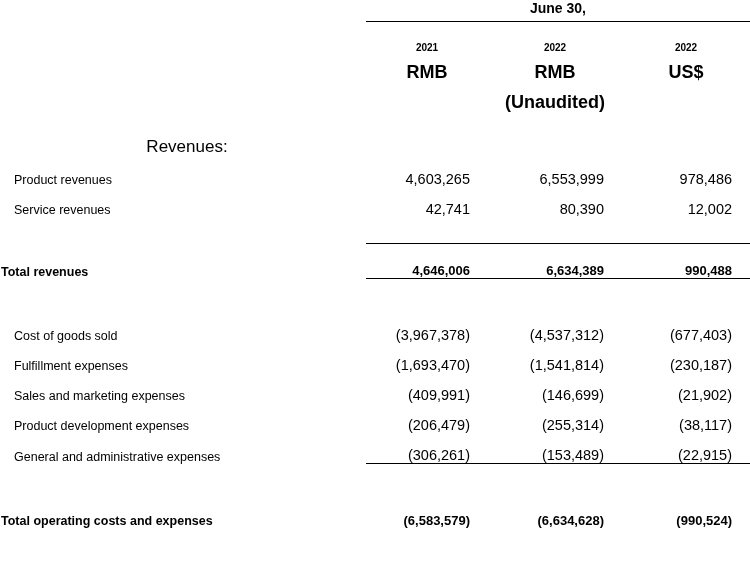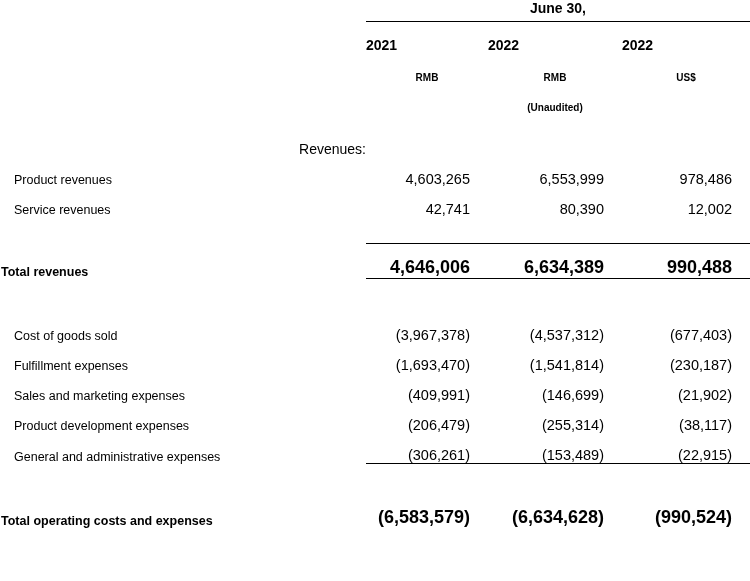--- a/index.html
+++ b/index.html
@@ -40,40 +40,40 @@
   .hdr-group {
     text-align: center;
     font-weight: bold;
     font-size: 14px;
     padding-bottom: 5px;
     border-bottom: 1.6px solid #000;
   }
   .hdr-spacer { border: 0; }
   .row-h td {
     height: 31px;
-    text-align: left;
-    font-weight: bold;
-    font-size: 14px;
+    text-align: center;
+    font-weight: bold;
+    font-size: 10px;
   }
   .row-h-sm td {
     height: 30px;
     text-align: center;
     font-weight: bold;
-    font-size: 10px;
+    font-size: 18px;
   }
   .lbl {
     text-align: left;
     padding-left: 8px;
     font-size: 12.5px;
     height: 30px;
   }
   .lbl-section {
-    text-align: right;
+    text-align: center;
     padding-left: 8px;
-    font-size: 14px;
+    font-size: 17px;
     height: 30px;
   }
   .lbl-indent {
     padding-left: 14px;
   }
   .lbl-total {
     text-align: left;
     padding-left: 1px;
     font-size: 12.5px;
     font-weight: bold;
@@ -82,21 +82,21 @@
   .num {
     text-align: right;
     padding-right: 18px;
     font-size: 14.5px;
     height: 30px;
     white-space: nowrap;
   }
   .num-total {
     text-align: right;
     padding-right: 18px;
-    font-size: 18px;
+    font-size: 13px;
     font-weight: bold;
     height: 34px;
     white-space: nowrap;
   }
   .rule-top {
     border-top: 1.6px solid #000;
   }
   .rule-bottom {
     border-bottom: 1.6px solid #000;
   }

